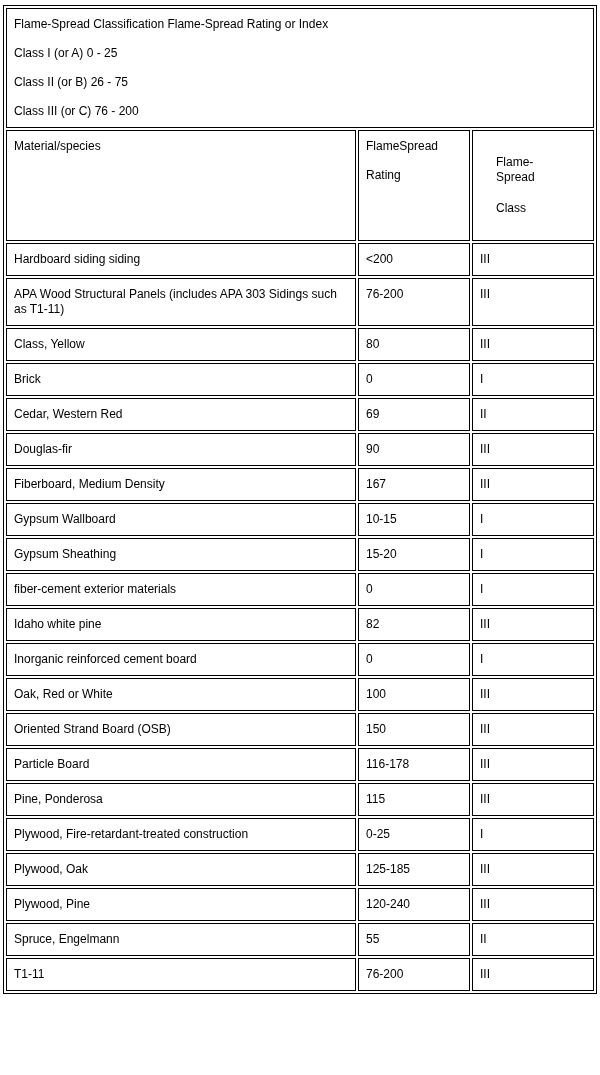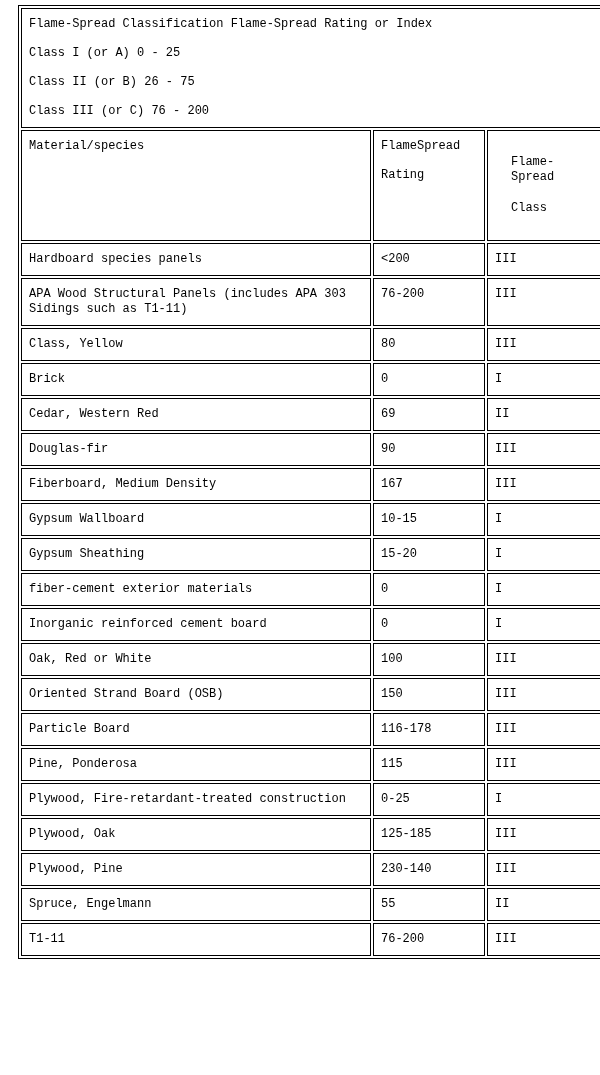--- a/index.html
+++ b/index.html
@@ -4,23 +4,23 @@
 <style>
   html, body {
     margin: 0;
     padding: 0;
     background: #ffffff;
   }
   .page {
     width: 600px;
     height: 1075px;
     box-sizing: border-box;
-    padding: 5px 18px;
-    background: #ffffff;
-    font-family: Liberation Mono, monospace;
+    padding: 5px 3px;
+    background: #ffffff;
+    font-family: Liberation Sans, sans-serif;
     color: #000000;
   }
   table.fs-table {
     width: 592px;
     table-layout: fixed;
     border-collapse: separate;
     border-spacing: 2px;
     border: 1px solid #000000;
     background: #ffffff;
     font-size: 12px;
@@ -82,21 +82,21 @@
         <td class="hdr">
           <p>FlameSpread</p>
           <p>Rating</p>
         </td>
         <td class="hdr">
           <div class="hdr-line">Flame-Spread</div>
           <div class="hdr-line">Class</div>
         </td>
       </tr>
     <tr>
-    <td>Hardboard species panels</td>
+    <td>Hardboard siding siding</td>
     <td>&lt;200</td>
     <td>III</td>
   </tr>
         <tr>
     <td>APA Wood Structural Panels (includes APA 303 Sidings such as T1-11)</td>
     <td>76-200</td>
     <td>III</td>
   </tr>
         <tr>
     <td>Class, Yellow</td>
@@ -132,20 +132,25 @@
     <td>Gypsum Sheathing</td>
     <td>15-20</td>
     <td>I</td>
   </tr>
         <tr>
     <td>fiber-cement exterior materials</td>
     <td>0</td>
     <td>I</td>
   </tr>
         <tr>
+    <td>Idaho white pine</td>
+    <td>82</td>
+    <td>III</td>
+  </tr>
+        <tr>
     <td>Inorganic reinforced cement board</td>
     <td>0</td>
     <td>I</td>
   </tr>
         <tr>
     <td>Oak, Red or White</td>
     <td>100</td>
     <td>III</td>
   </tr>
         <tr>
@@ -168,21 +173,21 @@
     <td>0-25</td>
     <td>I</td>
   </tr>
         <tr>
     <td>Plywood, Oak</td>
     <td>125-185</td>
     <td>III</td>
   </tr>
         <tr>
     <td>Plywood, Pine</td>
-    <td>230-140</td>
+    <td>120-240</td>
     <td>III</td>
   </tr>
         <tr>
     <td>Spruce, Engelmann</td>
     <td>55</td>
     <td>II</td>
   </tr>
         <tr>
     <td>T1-11</td>
     <td>76-200</td>

